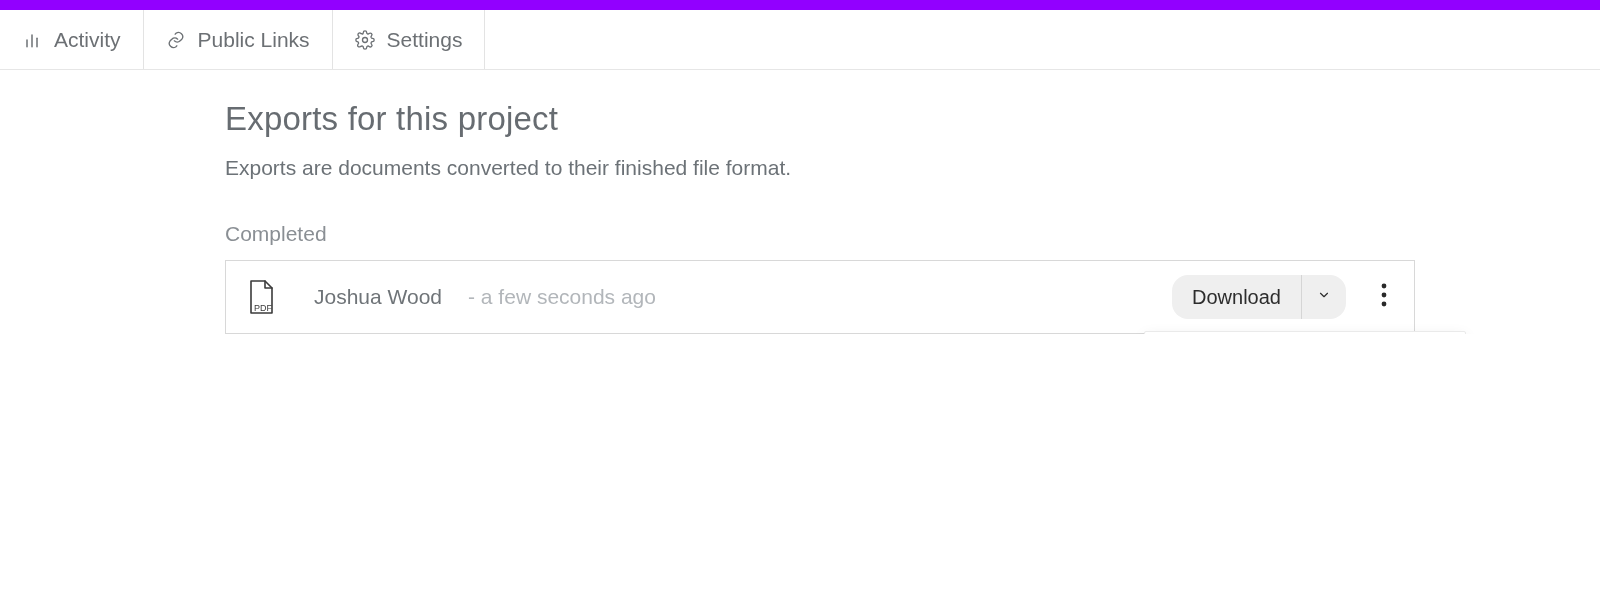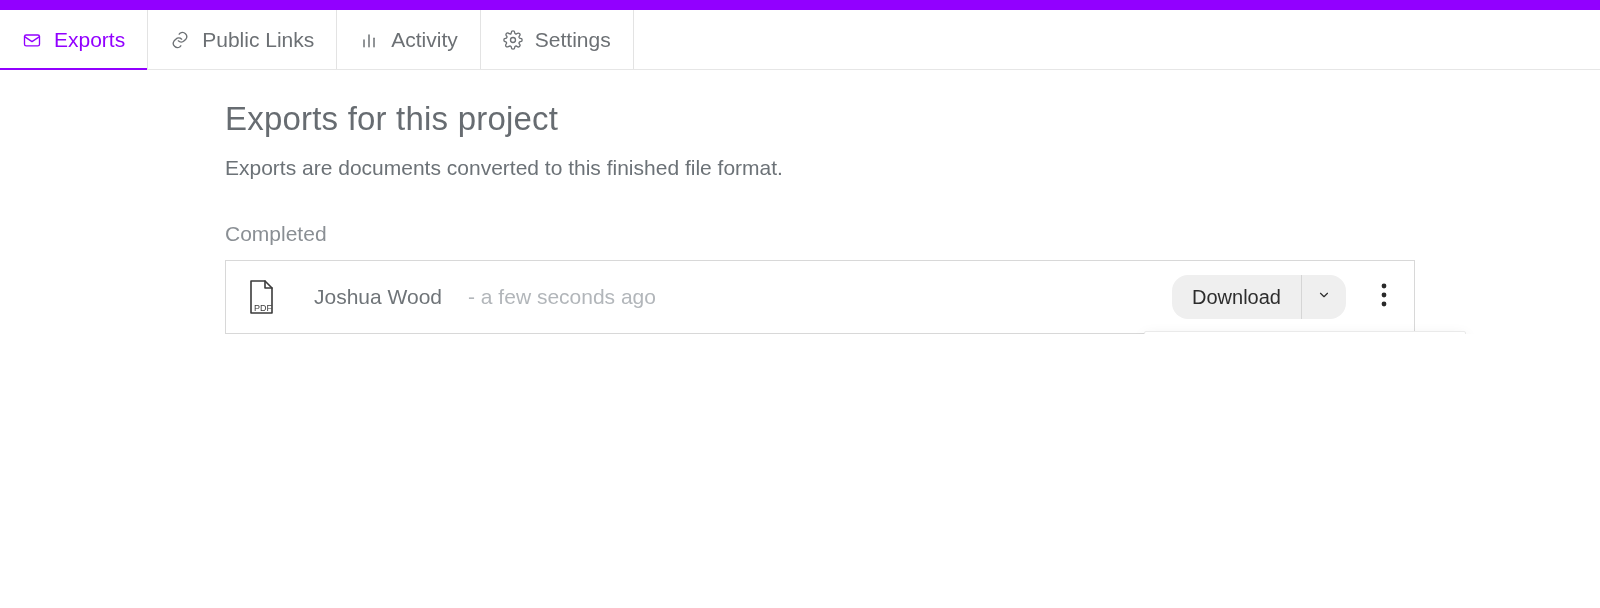--- a/index.html
+++ b/index.html
@@ -159,62 +159,53 @@
     padding:8px 12px;
     border-radius:2px;
   }
 </style>
 </head>
 <body>
 
 <div class="top-strip"></div>
 
 <nav class="tabs">
-  <div class="tab active">
-    <span class="ico">
-      <svg viewBox="0 0 24 24" stroke-width="1.6" stroke-linecap="round" stroke-linejoin="round">
-        <rect x="3" y="6" width="18" height="13" rx="2"></rect>
-        <path d="M3 8l9 6 9-6"></path>
-      </svg>
-    </span>
-    <span>Exports</span>
-  </div>
-  <div class="tab">
-    <span class="ico">
-      <svg viewBox="0 0 24 24" stroke-width="1.6" stroke-linecap="round" stroke-linejoin="round">
-        <path d="M10 13a5 5 0 0 0 7 0l2-2a5 5 0 0 0-7-7l-1 1"></path>
-        <path d="M14 11a5 5 0 0 0-7 0l-2 2a5 5 0 0 0 7 7l1-1"></path>
-      </svg>
-    </span>
-    <span>Public Links</span>
-  </div>
   <div class="tab">
     <span class="ico">
       <svg viewBox="0 0 24 24" stroke-width="1.8" stroke-linecap="round">
         <path d="M6 20V12"></path>
           <path d="M12 20V6"></path>
           <path d="M18 20V10"></path>
       </svg>
     </span>
     <span>Activity</span>
   </div>
   <div class="tab">
     <span class="ico">
       <svg viewBox="0 0 24 24" stroke-width="1.6" stroke-linecap="round" stroke-linejoin="round">
+        <path d="M10 13a5 5 0 0 0 7 0l2-2a5 5 0 0 0-7-7l-1 1"></path>
+        <path d="M14 11a5 5 0 0 0-7 0l-2 2a5 5 0 0 0 7 7l1-1"></path>
+      </svg>
+    </span>
+    <span>Public Links</span>
+  </div>
+  <div class="tab">
+    <span class="ico">
+      <svg viewBox="0 0 24 24" stroke-width="1.6" stroke-linecap="round" stroke-linejoin="round">
         <circle cx="12" cy="12" r="3"></circle>
         <path d="M19.4 15a1.7 1.7 0 0 0 .34 1.87l.06.06a2 2 0 1 1-2.83 2.83l-.06-.06a1.7 1.7 0 0 0-1.87-.34 1.7 1.7 0 0 0-1 1.56V21a2 2 0 1 1-4 0v-.09a1.7 1.7 0 0 0-1-1.56 1.7 1.7 0 0 0-1.87.34l-.6.06a2 2 0 1 1-2.83-2.83l.06-.06a1.7 1.7 0 0 0 .34-1.87 1.7 1.7 0 0 0-1.56-1H3a2 2 0 1 1 0-4h.09a1.7 1.7 0 0 0 1.56-1 1.7 1.7 0 0 0-.34-1.87l-.06-.06A2 2 0 1 1 7.08 4.25l.6.06a1.7 1.7 0 0 0 1.87.34H9a1.7 1.7 0 0 0 1-1.56V3a2 2 0 1 1 4 0v.09a1.7 1.7 0 0 0 1 1.56 1.7 1.7 0 0 0 1.87-.34l.06-.06a2 2 0 1 1 2.83 2.83l-.06.06a1.7 1.7 0 0 0-.34 1.87V9a1.7 1.7 0 0 0 1.56 1H21a2 2 0 1 1 0 4h-.09a1.7 1.7 0 0 0-1.56 1z"></path>
       </svg>
     </span>
     <span>Settings</span>
   </div>
 </nav>
 
 <main class="page">
   <h1 class="title">Exports for this project</h1>
-  <p class="desc">Exports are documents converted to this finished file format.</p>
+  <p class="desc">Exports are documents converted to their finished file format.</p>
   <p class="section-label">Completed</p>
 
   <div class="card">
     <div class="card-left">
       <span class="file-ico">
         <svg viewBox="0 0 40 40" stroke-width="1.6" stroke-linecap="round" stroke-linejoin="round">
           <path d="M11 4h14l7 7v25H11z"></path>
           <path d="M25 4v7h7"></path>
           <text x="14" y="34" font-size="9" font-family="Arial" fill="#3b3b3b" stroke="none">PDF</text>
         </svg>

